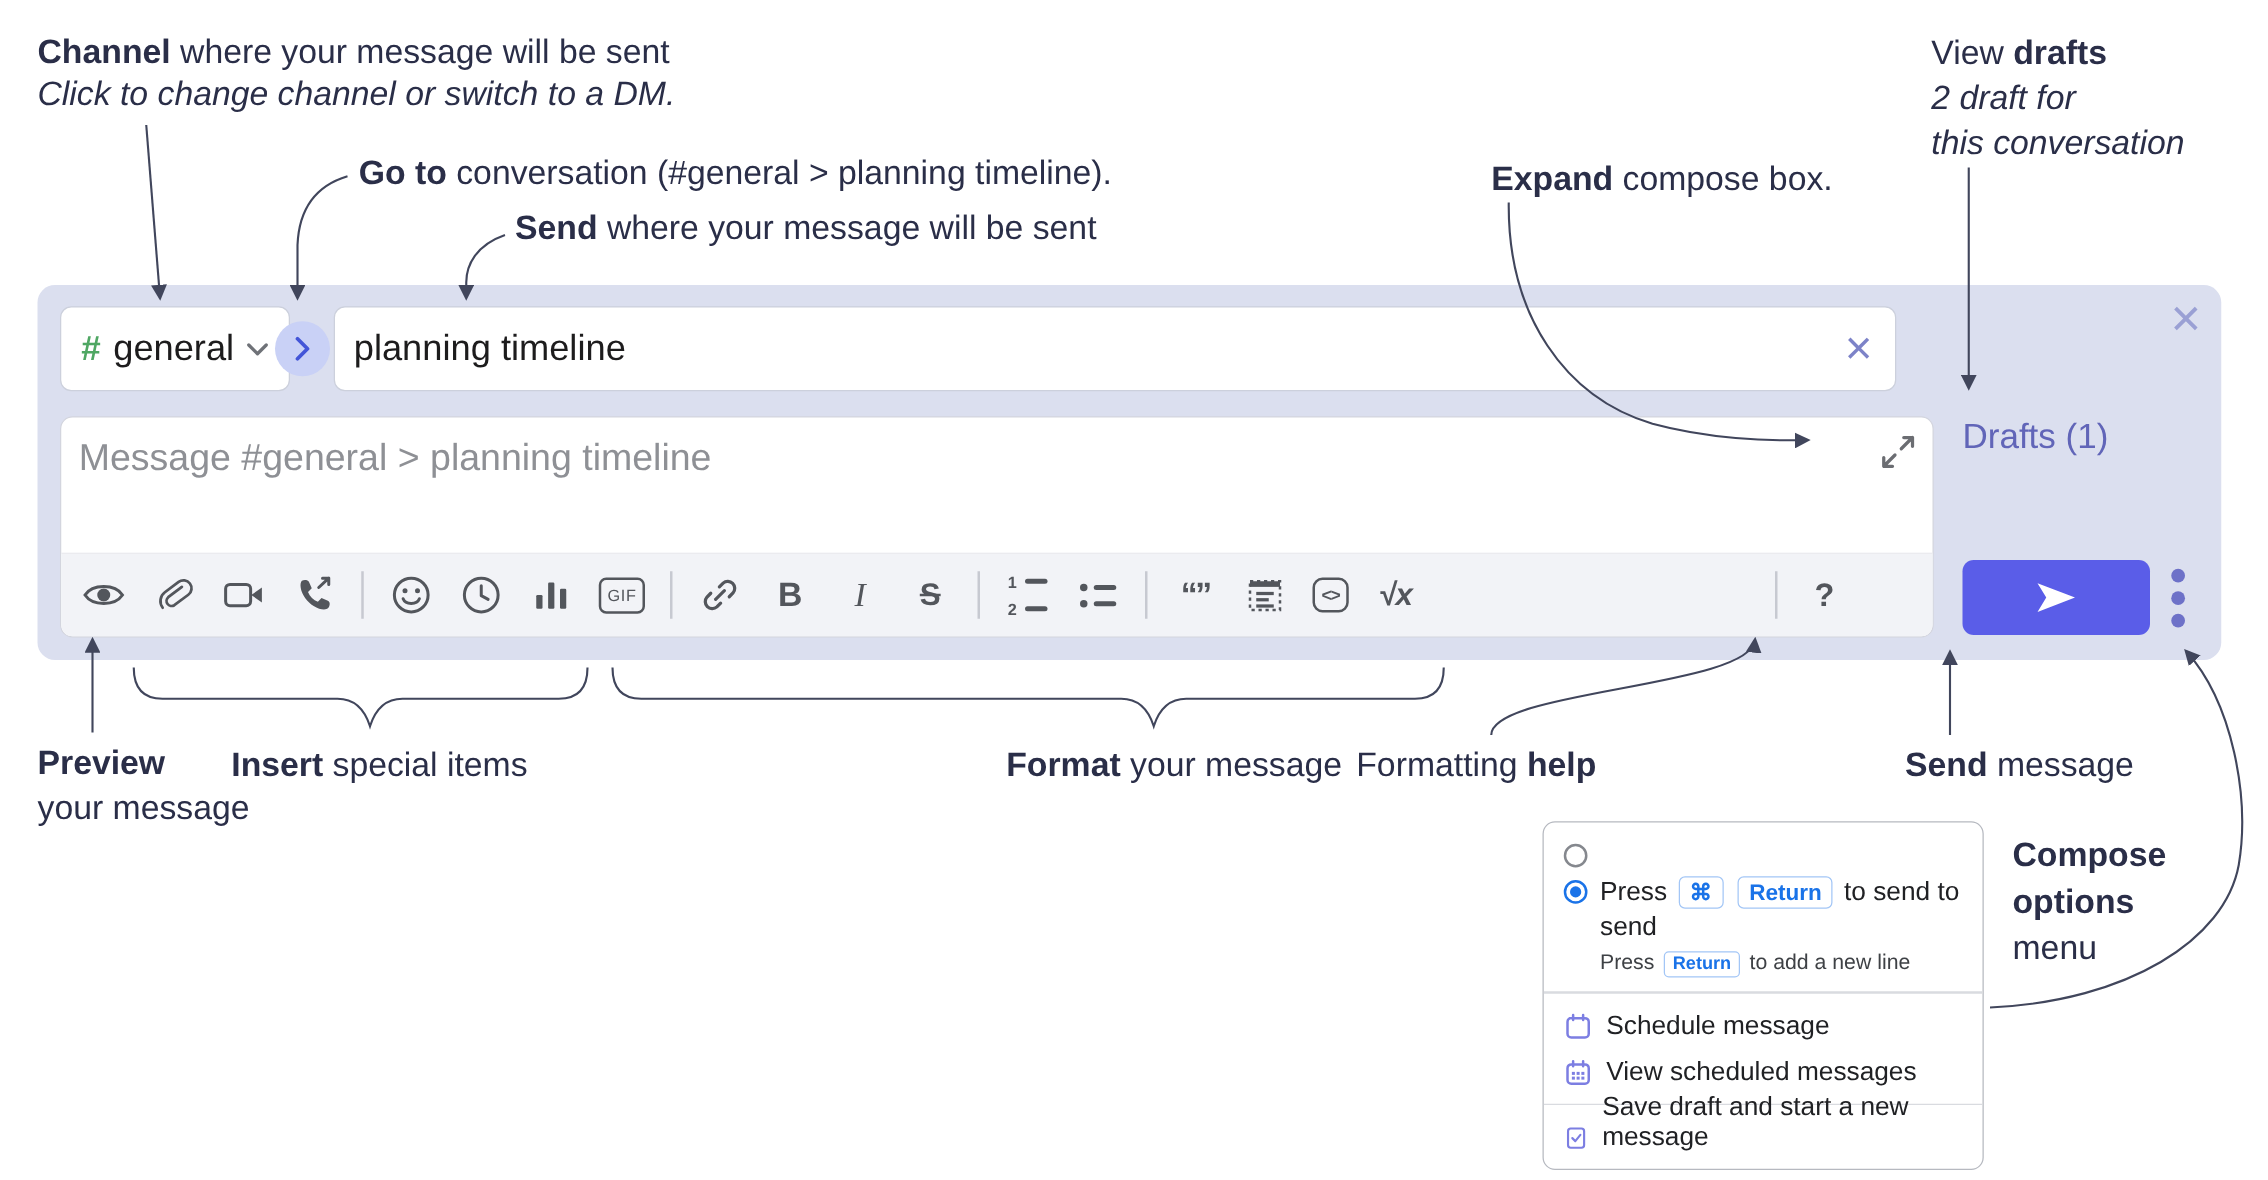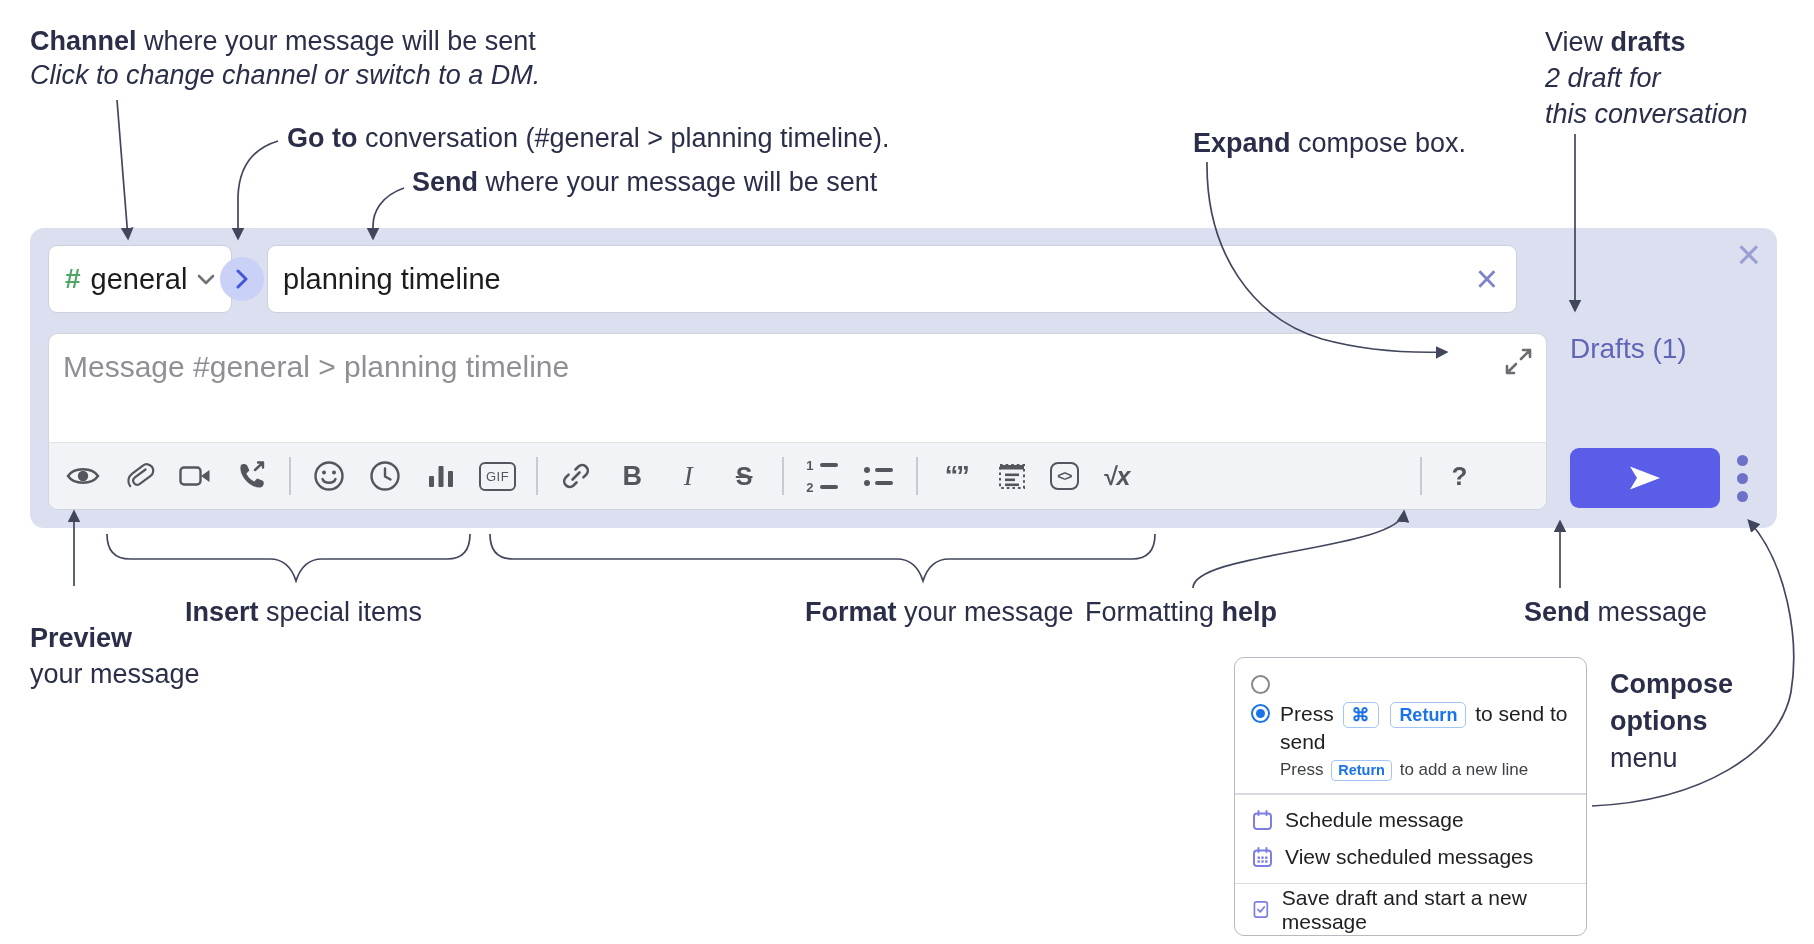--- a/index.html
+++ b/index.html
@@ -79,21 +79,21 @@
   .radio.sel { border-color:#1a73e8; }
   .radio.sel::after { content:""; position:absolute; left:3px; top:3px; width:9px; height:9px;
                       border-radius:50%; background:#1a73e8; }
   .mmain { font-size:21px; color:#202124; line-height:28px; }
   .msub  { font-size:17px; color:#3e4145; line-height:24px; margin-top:2px; }
   .kc { display:inline-block; border:1.5px solid #b7bac2; border-radius:5px; background:#fff;
         color:#5d6167; margin:0 3px; vertical-align:baseline; }
   .kmain { font-size:18px; line-height:24px; padding:0 8px; }
   .ksub  { font-size:14.5px; line-height:19px; padding:0 6px; border-radius:4px; }
   .kc.blue { border-color:#a3c6f6; color:#1a73e8; font-weight:600; }
-  .pitem { display:flex; align-items:center; gap:11px; padding:6px 16px; font-size:21px;
+  .pitem { display:flex; align-items:flex-end; gap:11px; padding:6px 16px; font-size:21px;
            color:#202124; cursor:pointer; height:37px; }
   .psect2 { padding:7px 0; }
   .psect3 { padding:7px 0; }
 
   .overlay { position:absolute; left:0; top:0; width:1814px; height:944px; pointer-events:none; }
 </style>
 </head>
 <body>
 
 <div class="ann" style="left:30px;top:24px;">
@@ -268,21 +268,21 @@
     </svg>
   </button>
 
   <span class="kebab">
       <i></i>
       <i></i>
       <i></i>
     </span>
 </div>
 
-<div class="ann" style="left:30px;top:592px;line-height:36px;margin-top:28px;">
+<div class="ann" style="left:30px;top:592px;line-height:36px;">
   <div class="bd">Preview</div>
   <div>your message</div>
 </div>
 
 <div class="ann" style="left:185px;top:595px;">
   <span class="bd">Insert</span><span> special items</span>
 </div>
 
 <div class="ann" style="left:805px;top:595px;">
   <span class="bd">Format</span><span> your message</span>

